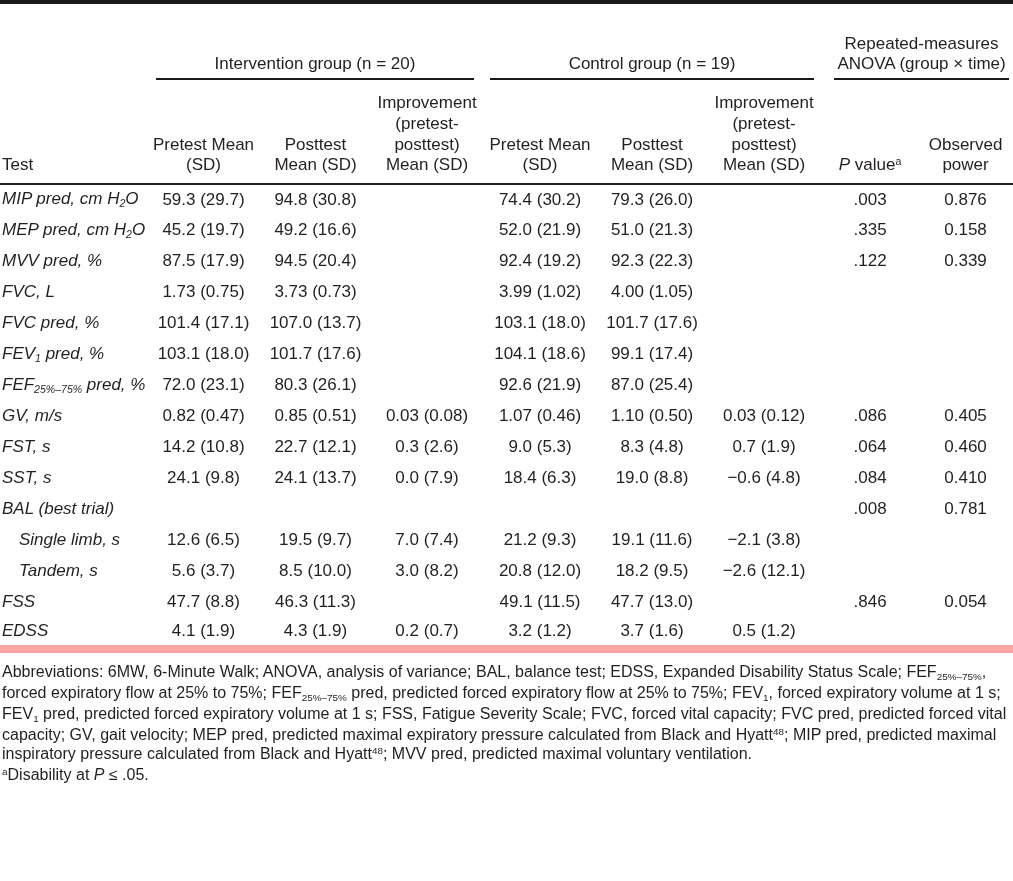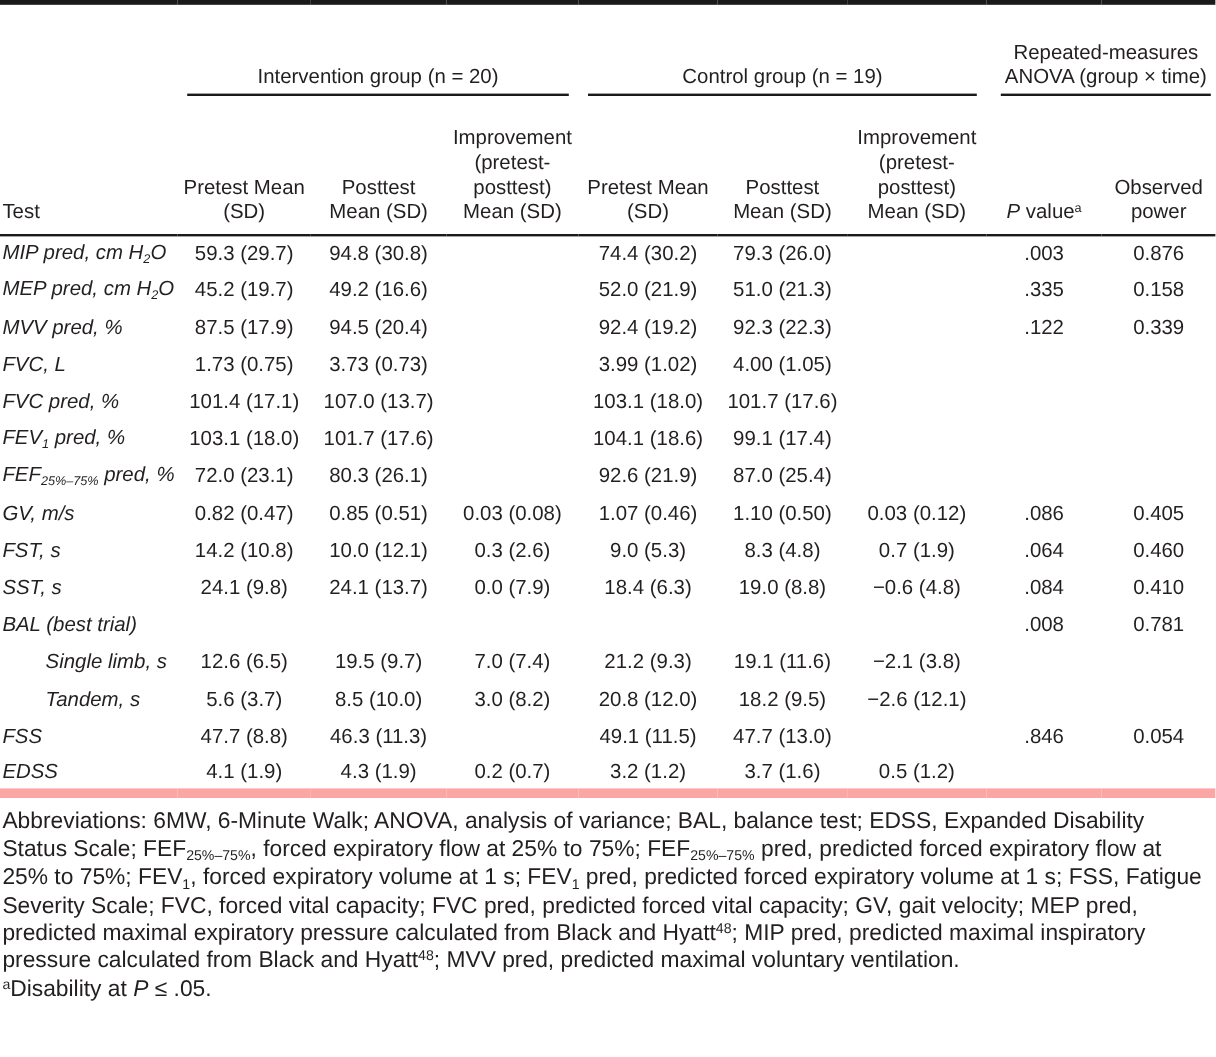--- a/index.html
+++ b/index.html
@@ -23,38 +23,38 @@
   tr.spanners th { height: 78px; padding: 0 8px; }
   tr.spanners th.test-col { padding: 0; }
   tr.spanners th:last-child { padding-right: 4px; padding-left: 12px; }
   .spanner {
     border-bottom: 2px solid #1a1a1a;
     padding-bottom: 3px;
     text-align: center;
     line-height: 1.22;
   }
   tr.colheads th {
-    height: 116px;
+    height: 104px;
     border-bottom: 2px solid #1a1a1a;
     padding: 0 3px 7px;
     text-align: center;
     line-height: 1.22;
   }
   tr.colheads th.test-col { text-align: left; padding-left: 2px; }
   tbody td { height: 31px; vertical-align: middle; text-align: center; line-height: 1.1; }
   tbody td.test-cell { text-align: left; padding-left: 2px; white-space: nowrap; font-style: italic; }
-  tbody td.test-cell.indent { padding-left: 38px; }
+  tbody td.test-cell.indent { padding-left: 19px; }
   tbody tr.last-row td { border-bottom: 8px solid #fca5a5; }
   .sub { font-size: 0.62em; vertical-align: -0.32em; letter-spacing: 0; }
   .sup { font-size: 0.62em; vertical-align: 0.5em; }
   .ital { font-style: italic; }
   .footnotes { padding: 9px 4px 0 2px; }
   .footnotes p {
     margin: 0;
-    font-size: 19px;
+    font-size: 16px;
     line-height: 1.2;
     color: #231f20;
     text-align: left;
   }
   .footnotes p + p { margin-top: 1px; }
 </style>
 </head>
 <body>
 
 <div class="page">
@@ -180,21 +180,21 @@
           <td class="num">0.03 (0.08)</td>
           <td class="num">1.07 (0.46)</td>
           <td class="num">1.10 (0.50)</td>
           <td class="num">0.03 (0.12)</td>
           <td class="num">.086</td>
           <td class="num">0.405</td>
         </tr>
         <tr>
           <td class="test-cell"><span>FST, s</span></td>
           <td class="num">14.2 (10.8)</td>
-          <td class="num">10.0 (12.1)</td>
+          <td class="num">22.7 (12.1)</td>
           <td class="num">0.3 (2.6)</td>
           <td class="num">9.0 (5.3)</td>
           <td class="num">8.3 (4.8)</td>
           <td class="num">0.7 (1.9)</td>
           <td class="num">.064</td>
           <td class="num">0.460</td>
         </tr>
         <tr>
           <td class="test-cell"><span>SST, s</span></td>
           <td class="num">24.1 (9.8)</td>

